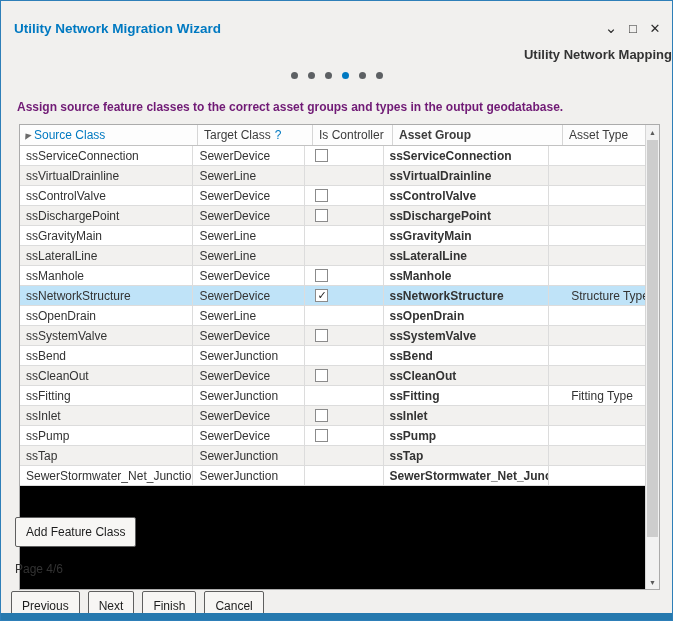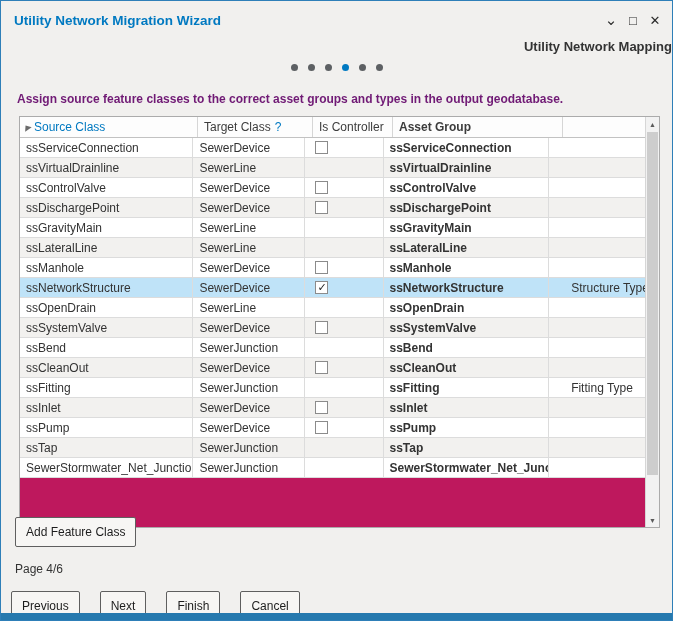--- a/index.html
+++ b/index.html
@@ -1,33 +1,33 @@
 <!DOCTYPE html>
 <html><head>
 <meta charset="utf-8">
 <style>
   html,body{margin:0;padding:0;background:#ffffff;font-family:"Liberation Sans",sans-serif;}
   .dialog{position:relative;width:673px;height:621px;box-sizing:border-box;border:1px solid #2e7fb8;background:#f1f0ee;overflow:hidden;}
 
   
-  .titlebar{display:flex;align-items:center;height:30px;padding:4px 6px 0 13px;}
+  .titlebar{display:flex;align-items:center;height:30px;padding:12px 6px 0 13px;}
   .title{flex:1;color:#0079c1;font-weight:bold;font-size:13.5px;}
   .win-btn{width:22px;height:24px;display:flex;align-items:center;justify-content:center;color:#2b2b2b;font-size:13px;cursor:default;}
   .win-btn.chev{font-size:15px;}
 
   
   .heading{text-align:right;font-weight:bold;font-size:13px;color:#333;margin-top:4px;}
   .dots{display:flex;justify-content:center;gap:10px;margin-top:10px;height:7px;}
   .dot{width:7px;height:7px;border-radius:50%;background:#5d6063;}
   .dot.active{background:#0079c1;}
 
   .instruction{font-size:12px;color:#701a75;margin:21px 0 0 16px;font-weight:bold;}
 
   
-  .table-wrap{position:relative;margin:10px 0 0 18px;width:641px;height:412px;box-sizing:border-box;border:1px solid #ababab;background:#be185d;}
+  .table-wrap{position:relative;margin:10px 0 0 18px;width:641px;height:466px;box-sizing:border-box;border:1px solid #ababab;background:#000000;}
   .grid{width:627px;}
   .grid-header{display:flex;height:21px;box-sizing:border-box;background:#fdfdfd;border-bottom:1px solid #c2c2c2;}
   .hcell{box-sizing:border-box;border-right:1px solid #d6d6d6;font-size:12px;display:flex;align-items:center;padding-left:6px;color:#3c3c3c;white-space:nowrap;overflow:hidden;}
   .hcell.source{color:#0079c1;padding-left:2px;}
   .sort-tri{width:0;height:0;border-left:4px solid transparent;border-right:4px solid transparent;border-bottom:5px solid #6a6a6a;margin:0 3px 0 1px;transform:rotate(-35deg);}
   .help{color:#0079c1;margin-left:4px;}
 
   .c1{width:178px;} .c2{width:115px;} .c3{width:80px;} .c4{width:170px;font-weight:bold;} .c5{width:84px;border-right:none;}
 
   .grid-row{display:flex;height:20px;box-sizing:border-box;border-bottom:1px solid #dcdcdc;background:#ffffff;}
@@ -40,21 +40,21 @@
   
   .scrollbar{position:absolute;top:0;right:0;width:14px;height:100%;box-sizing:border-box;background:#f2f2f2;border-left:1px solid #d6d6d6;}
   .sb-arrow{height:14px;display:flex;align-items:center;justify-content:center;font-size:7px;color:#5a5a5a;}
   .sb-arrow.down{position:absolute;bottom:0;left:0;right:0;}
   .sb-thumb{position:absolute;left:1px;right:1px;top:15px;bottom:52px;background:#cdcdcd;}
 
   
   .btn{display:inline-flex;align-items:center;justify-content:center;background:#f7f6f4;border:1px solid #5f5f5f;border-radius:2px;font-size:12px;color:#1d1d1d;padding:0 10px;height:30px;box-sizing:border-box;font-family:"Liberation Sans",sans-serif;text-align:center;}
   .add-btn{position:absolute;left:14px;top:516px;}
   .page-label{position:absolute;left:14px;top:561px;font-size:12px;color:#333;}
-  .footer-buttons{position:absolute;left:10px;top:590px;display:flex;gap:20px;}
+  .footer-buttons{position:absolute;left:10px;top:590px;display:flex;gap:8px;}
   .footer-bar{position:absolute;left:0;right:0;bottom:0;height:7px;}
 </style>
 </head>
 <body>
 
 <div class="dialog">
 
   <div class="titlebar">
     <div class="title">Utility Network Migration Wizard</div>
     <div class="win-btn chev">⌄</div>
@@ -84,20 +84,23 @@
         </div>
         <div class="hcell c2">
           <span>Target Class</span>
           <span class="help">?</span>
         </div>
         <div class="hcell c3">
           <span>Is Controller</span>
         </div>
         <div class="hcell c4">
           <span>Asset Group</span>
+        </div>
+        <div class="hcell c5">
+          <span>Asset Type</span>
         </div>
       </div>
       <div>
           <div class="grid-row">
             <div class="cell c1">ssServiceConnection</div>
             <div class="cell c2">SewerDevice</div>
             <div class="cell c3">
               <span class="checkbox"></span>
             </div>
             <div class="cell c4">ssServiceConnection</div>

